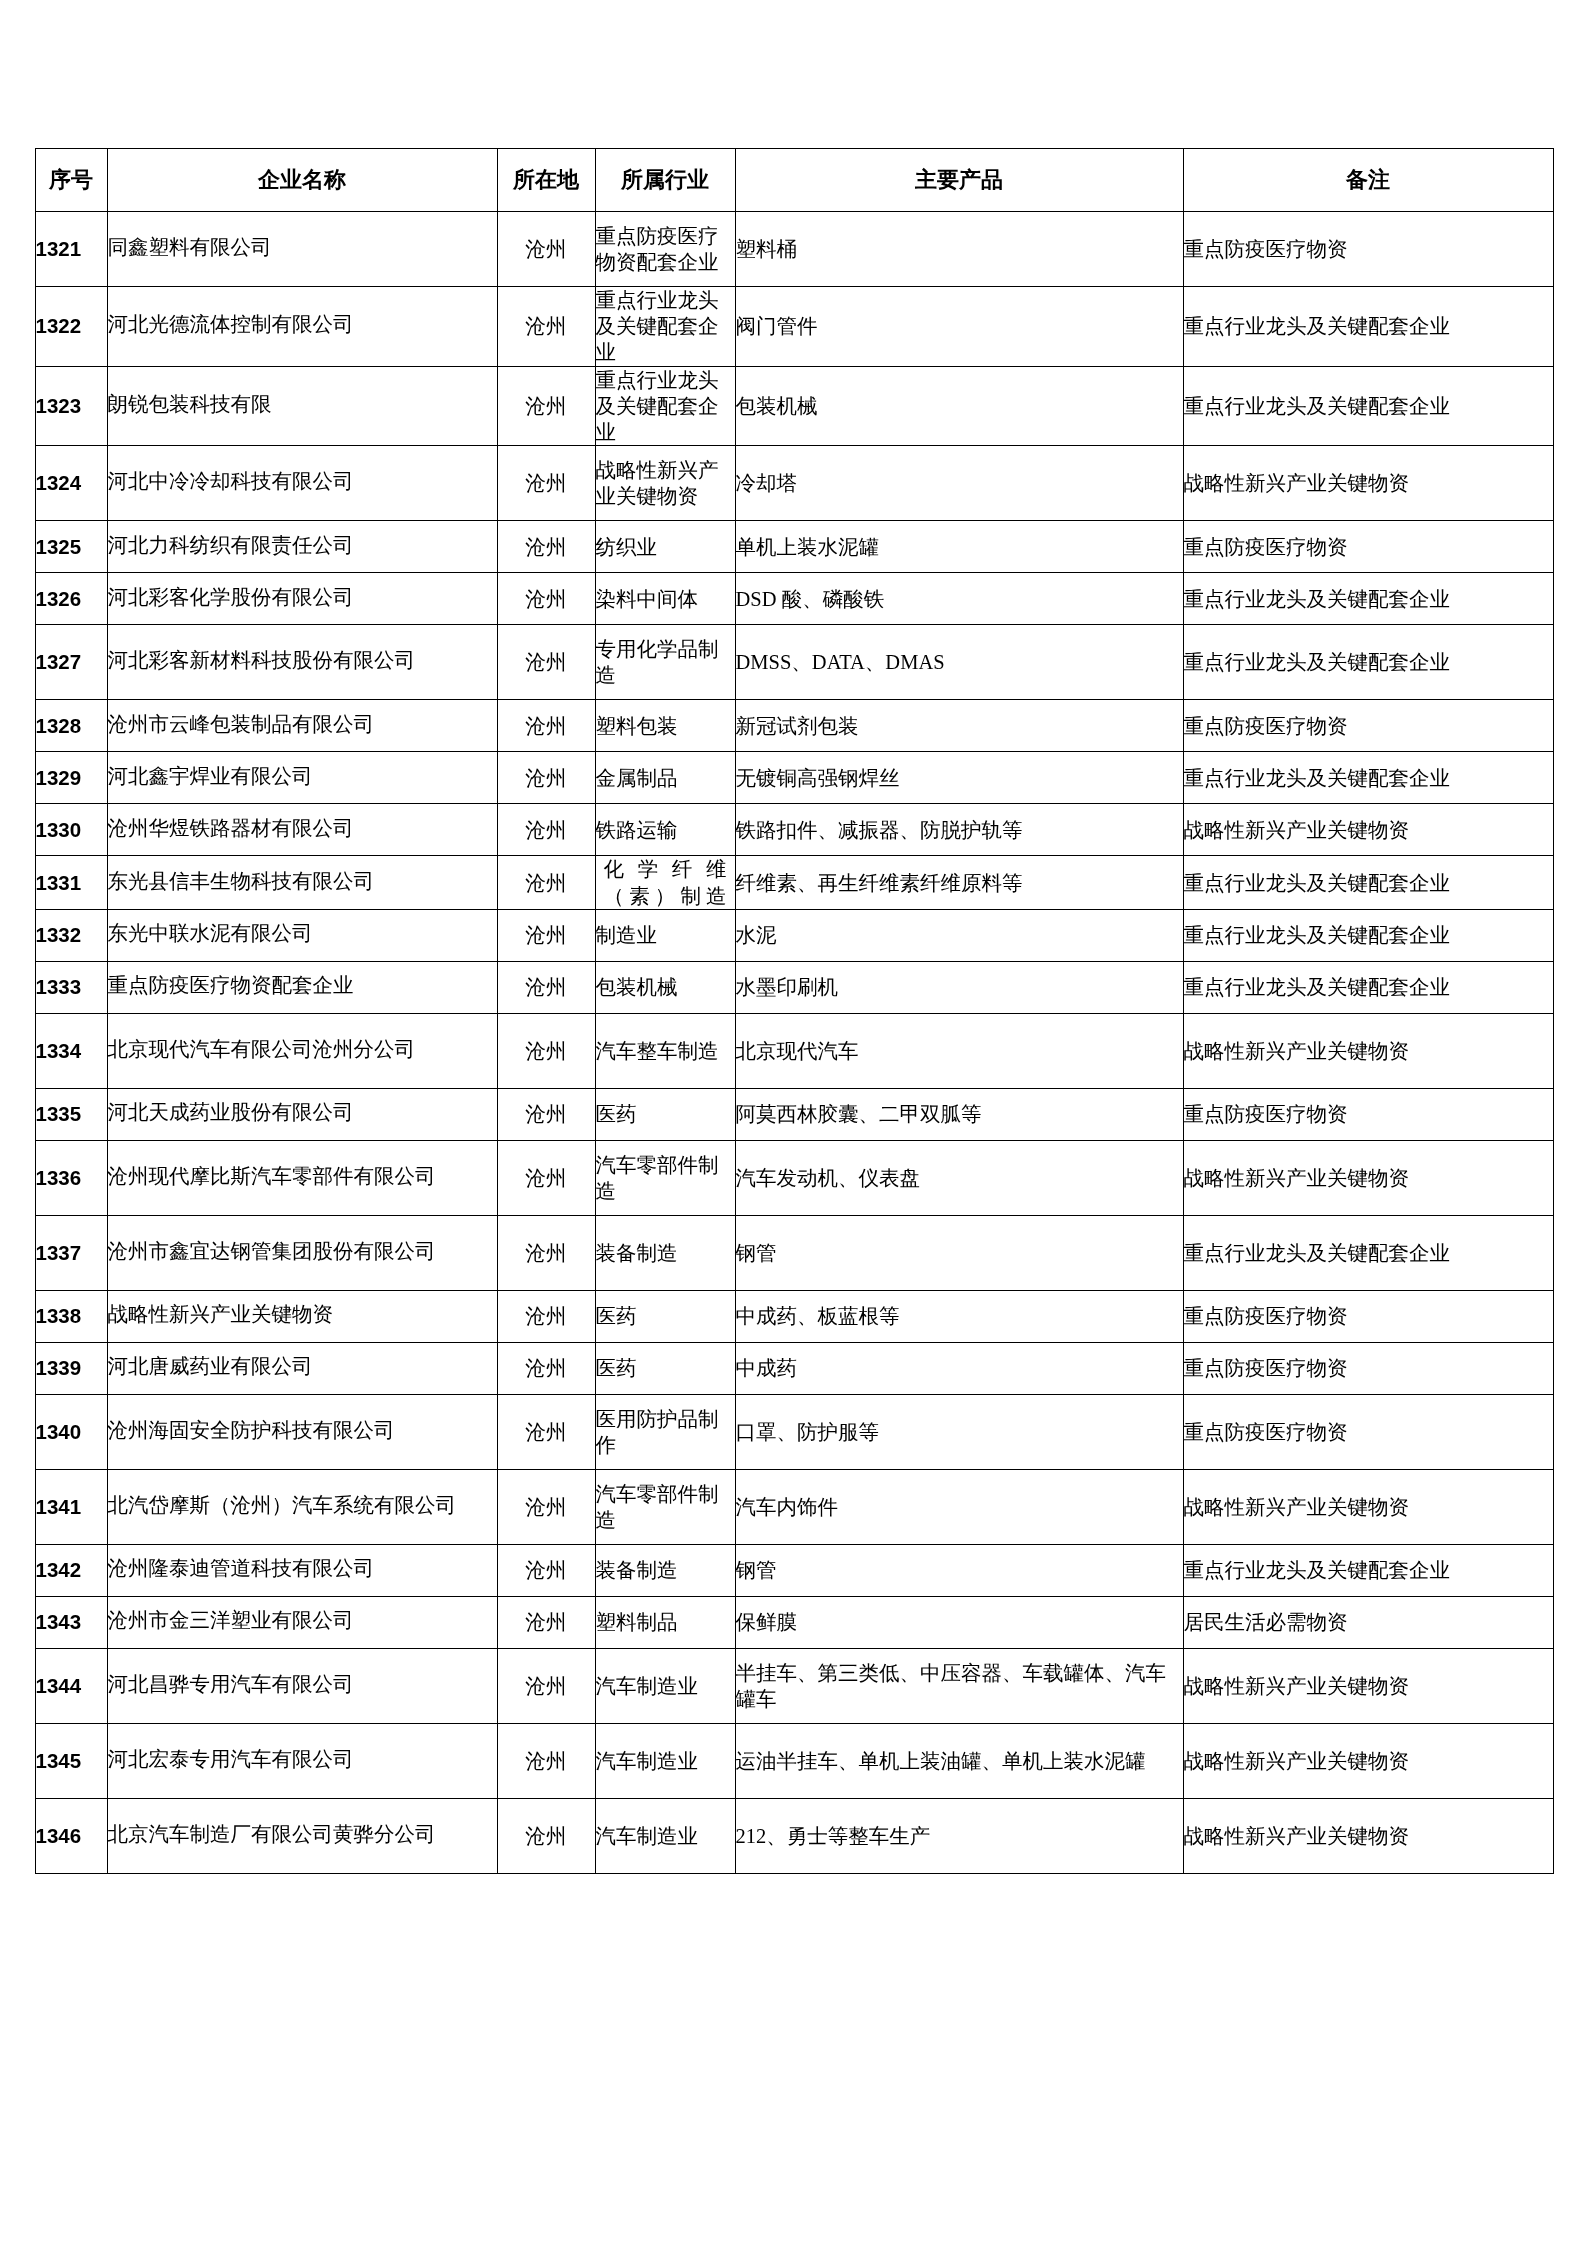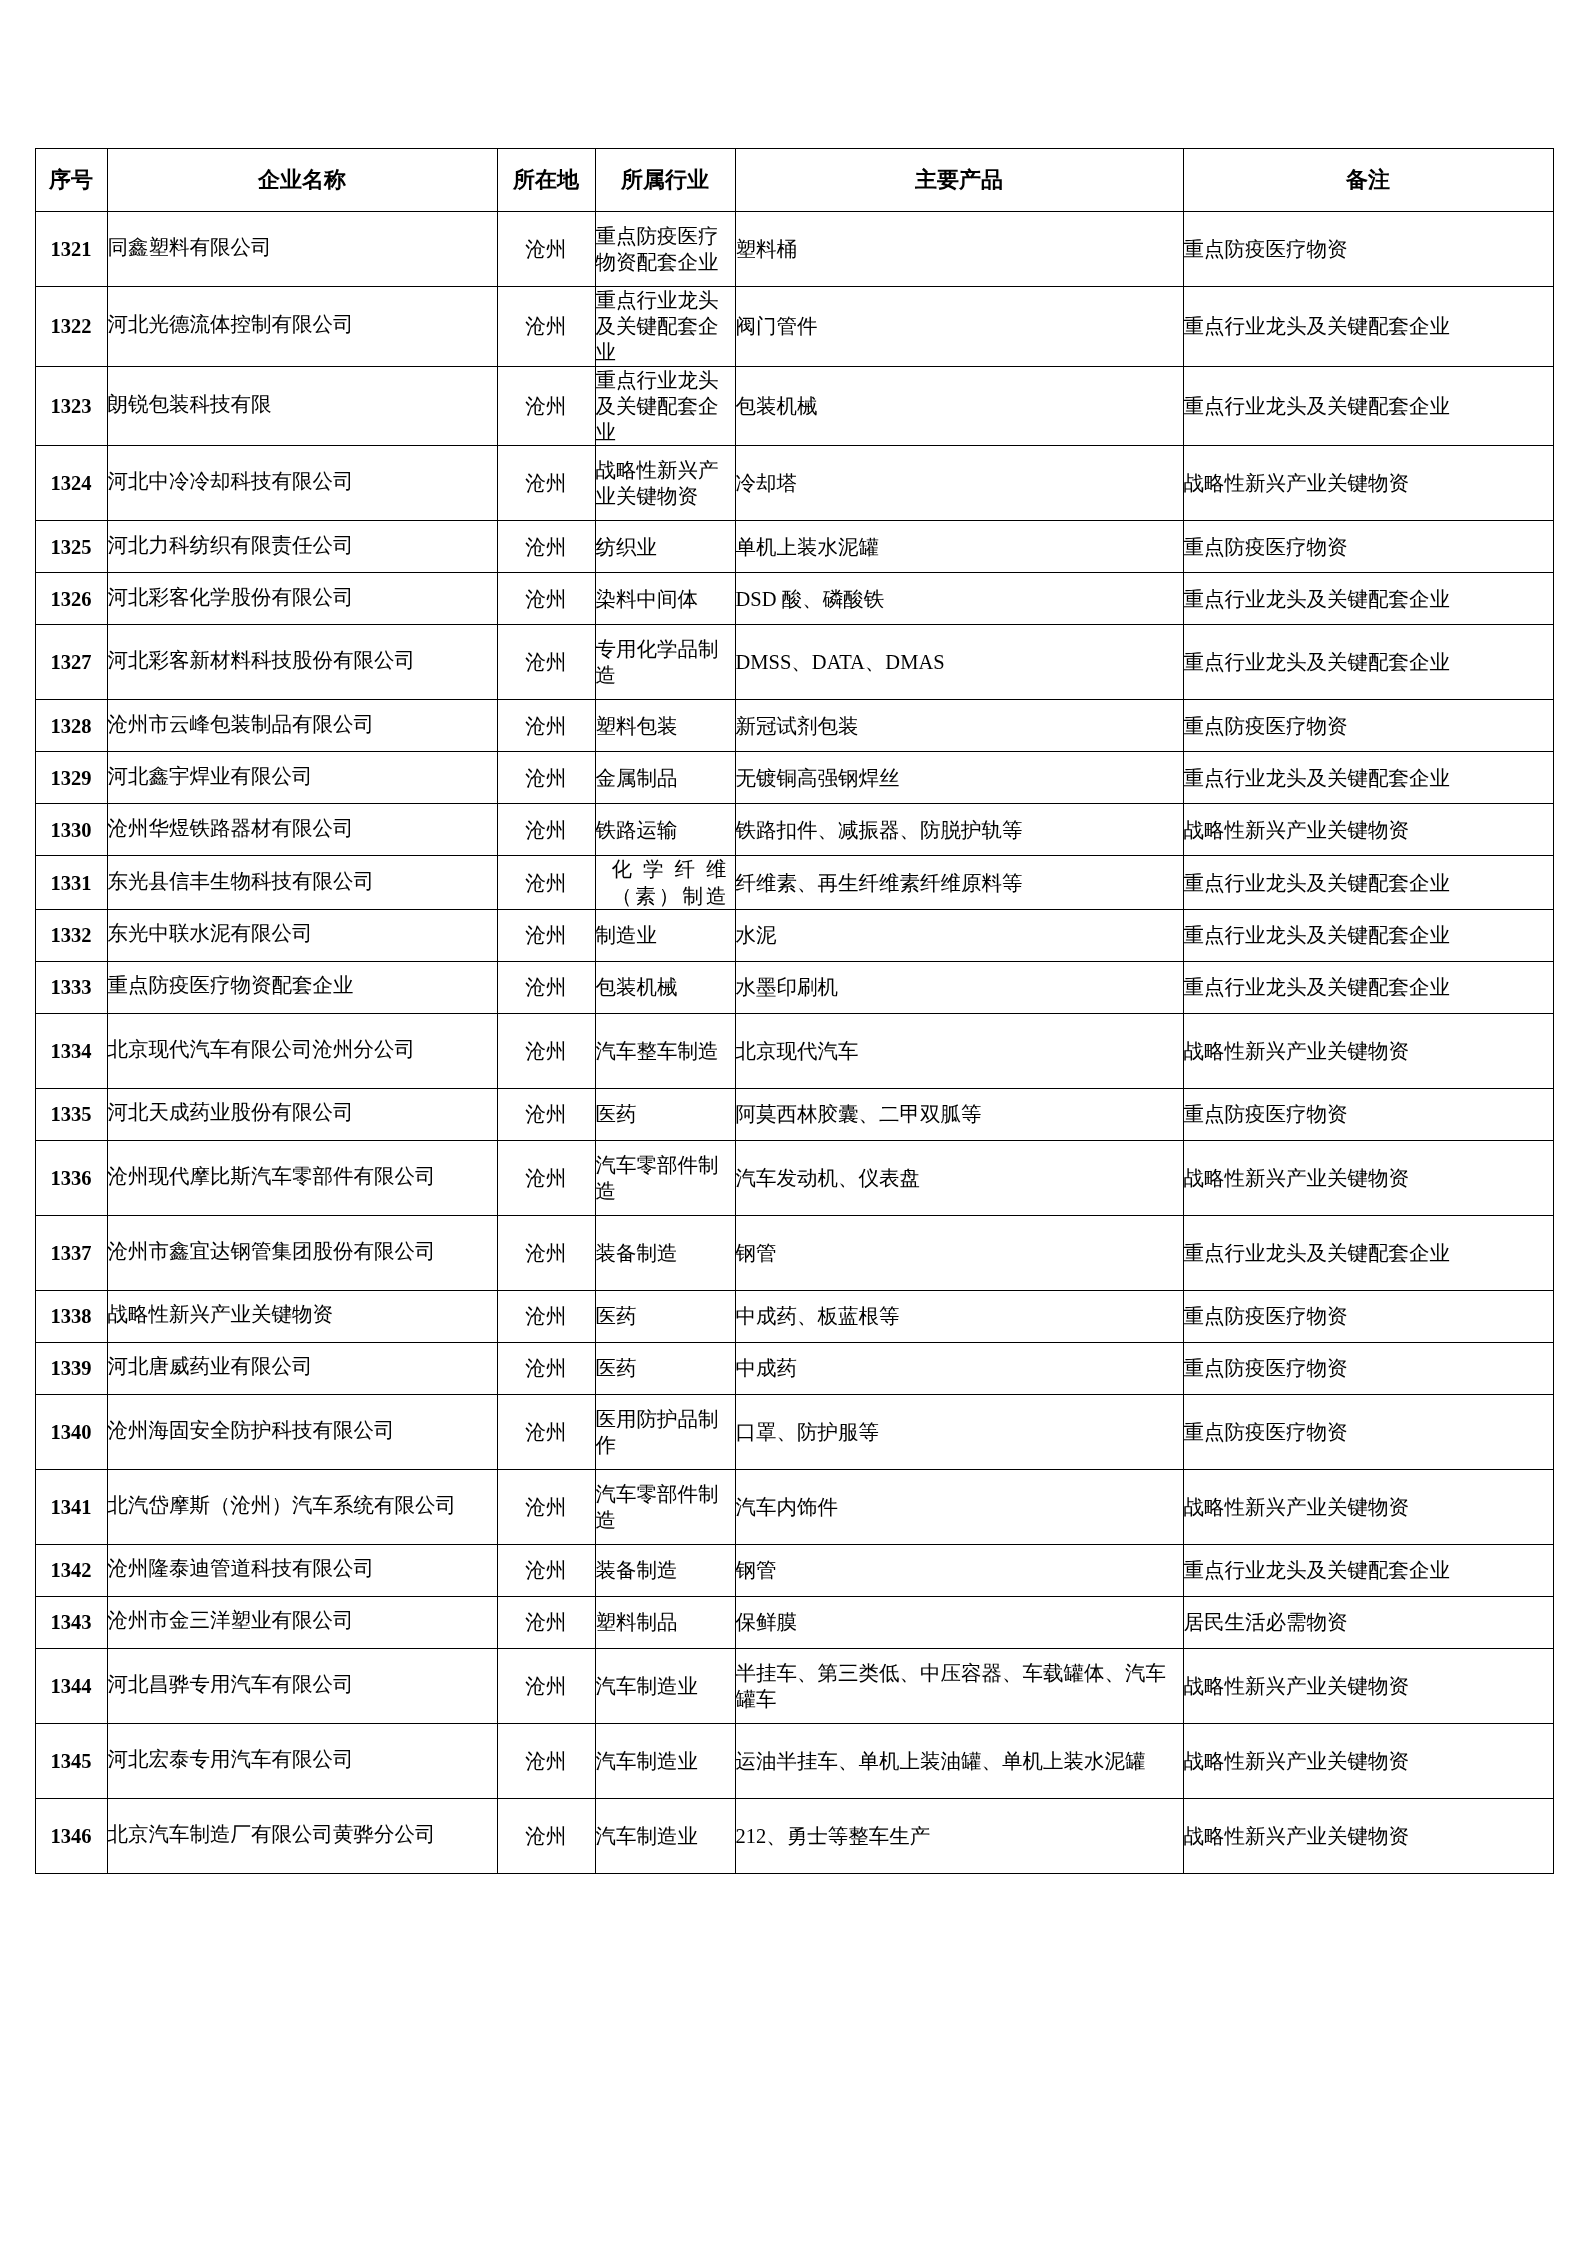--- a/index.html
+++ b/index.html
@@ -45,41 +45,40 @@
   }
   
   col.c-idx   { width: 72px; }
   col.c-name  { width: 390px; }
   col.c-loc   { width: 98px; }
   col.c-ind   { width: 140px; }
   col.c-prod  { width: 448px; }
   col.c-note  { width: 370px; }
 
   td.idx {
-    text-align: center;
     font-weight: bold;
     font-size: 22px;
-    font-family: Liberation Serif, serif;
+    font-family: Liberation Sans, sans-serif;
   }
   td.name {
     padding: 3px 6px 3px 8px;
     text-align: left;
     font-family: Liberation Mono, monospace;
   }
   td.loc {
     text-align: center;
   }
   td.ind {
     padding: 3px 4px 3px 6px;
     text-align: left;
   }
   td.ind.justify {
     text-align: justify;
     text-align-last: justify;
-    padding-left: 16px;
+    padding-left: 8px;
     padding-right: 8px;
   }
   td.prod {
     padding: 3px 4px 3px 6px;
     text-align: left;
   }
   td.note {
     padding: 3px 4px 3px 8px;
     text-align: left;
   }

